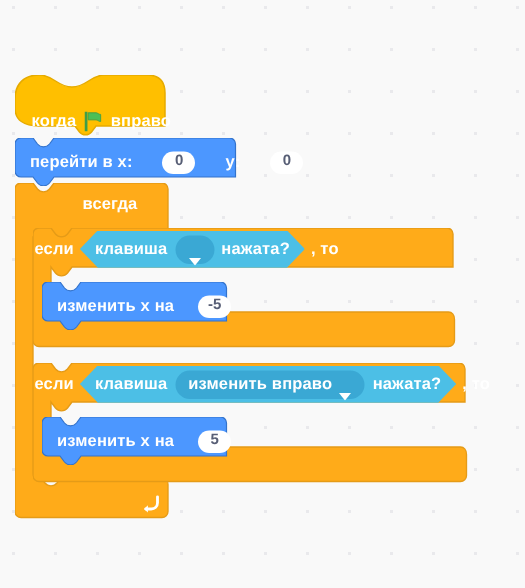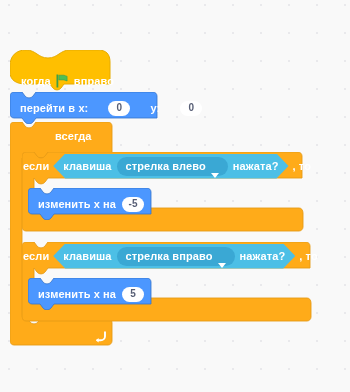--- a/index.html
+++ b/index.html
@@ -179,21 +179,21 @@
     z-index: 4;
   }
   .mc-1 { left: 28px; top: 188px; }
   .mc-2 { left: 28px; top: 278px; }
   .mc-row {
     position: absolute;
     left: 10px;
     top: 8px;
     display: flex;
     align-items: center;
-    gap: 6px;
+    gap: 16px;
     height: 16px;
   }
 </style>
 </head>
 <body>
 
 <div id="workspace">
 
   <div class="hat-block">
     <svg class="hat-svg" width="102" height="44" viewBox="0 0 102 44">
@@ -254,21 +254,20 @@
                L280,26 L26,26 L23,30 C21,32.5 17,32.5 15,30 L12,26 L12,26 C12,26 12,26 12,30
                L12,52 C12,56 12,56 14,56 L17,56 L20,60 C22,62.5 26,62.5 28,60 L31,56 L277,56
                C279.2,56 281,57.8 281,61 L281,75 C281,77.2 279.2,79 277,79 L4,79
                C1.8,79 0,77.2 0,75 Z" fill="#ffab19" stroke="#e59b17" stroke-width="0.9"></path>
     </svg>
     <div class="if-row">
       <span class="blk-text if-word">если</span>
       <span class="hex-bool hex-left">
         <span class="blk-text">клавиша</span>
         <span class="dropdown-oval">
-          <span class="blk-text">стрелка влево</span>
           <span class="dd-arrow">
             <svg width="8" height="5" viewBox="0 0 8 5">
                 <path d="M0,0 L8,0 L4,5 Z" fill="#ffffff"></path>
               </svg>
           </span>
         </span>
         <span class="blk-text">нажата?</span>
       </span>
       <span class="blk-text to-word">, то</span>
     </div>
@@ -293,21 +292,21 @@
                L288,26 L26,26 L23,30 C21,32.5 17,32.5 15,30 L12,26 L12,26 C12,26 12,26 12,30
                L12,52 C12,56 12,56 14,56 L17,56 L20,60 C22,62.5 26,62.5 28,60 L31,56 L285,56
                C287.2,56 289,57.8 289,61 L289,75 C289,77.2 287.2,79 285,79 L4,79
                C1.8,79 0,77.2 0,75 Z" fill="#ffab19" stroke="#e59b17" stroke-width="0.9"></path>
     </svg>
     <div class="if-row">
       <span class="blk-text if-word">если</span>
       <span class="hex-bool hex-left">
         <span class="blk-text">клавиша</span>
         <span class="dropdown-oval">
-          <span class="blk-text">стрелка вправо</span>
+          <span class="blk-text">изменить вправо</span>
           <span class="dd-arrow">
             <svg width="8" height="5" viewBox="0 0 8 5">
                 <path d="M0,0 L8,0 L4,5 Z" fill="#ffffff"></path>
               </svg>
           </span>
         </span>
         <span class="blk-text">нажата?</span>
       </span>
       <span class="blk-text to-word">, то</span>
     </div>

